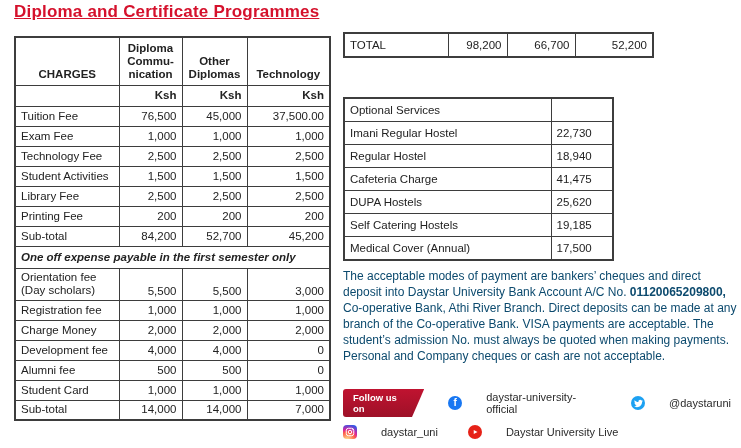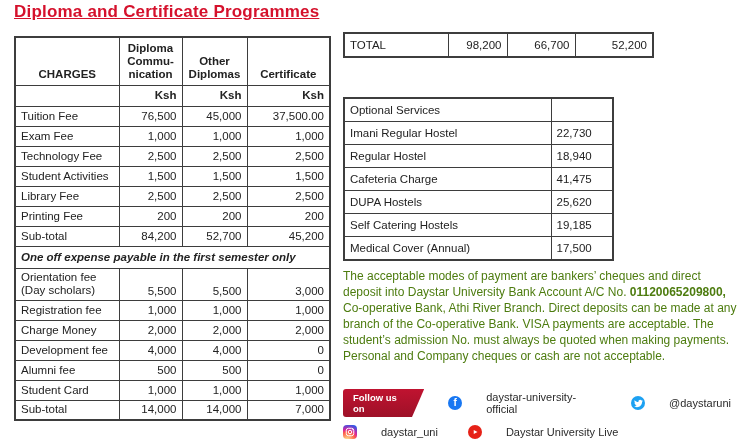--- a/index.html
+++ b/index.html
@@ -33,21 +33,21 @@
   .total-table td.lbl{text-align:left;}
   .total-table td.num{text-align:right;}
   .total-note td{font-weight:bold;font-style:italic;text-align:left;}
 
   .optional-table{position:absolute;left:343px;top:97px;width:269px;}
   .optional-table td{height:18px;text-align:left;}
   .optional-table td.hdr{font-weight:normal;margin-top:15px;}
 
   .payment-note{
     position:absolute;left:343px;top:268px;width:394px;
-    font-size:12px;line-height:16px;text-align:left;color:#4d7c0f;
+    font-size:12px;line-height:16px;text-align:left;color:#0c4a6e;
   }
   .payment-note b{font-weight:bold;}
 
   .social{position:absolute;left:343px;top:389px;width:394px;font-size:11px;color:#2a2a2a;}
   .social-row{display:flex;align-items:center;gap:24px;margin-bottom:8px;}
   .ribbon{
     background:linear-gradient(180deg,#c01330,#9e1128);
     color:#ffffff;font-size:9.5px;font-weight:bold;
     padding:3px 16px 3px 10px;border-radius:3px 0 0 3px;
     clip-path:polygon(0 0,100% 0,85% 100%,0 100%);
@@ -72,21 +72,21 @@
       <col style="width:83px">
     </colgroup>
   <tbody>
       <tr class="h-head">
     <th>CHARGES</th>
     <th>Diploma
 Commu-
 nication</th>
     <th>Other
 Diplomas</th>
-    <th>Certificate</th>
+    <th>Technology</th>
   </tr>
   <tr class="h-ksh">
     <td></td>
     <td>Ksh</td>
     <td>Ksh</td>
     <td>Ksh</td>
   </tr>
   <tr class="data">
     <td class="lbl">Tuition Fee</td>
     <td class="num">76,500</td>

